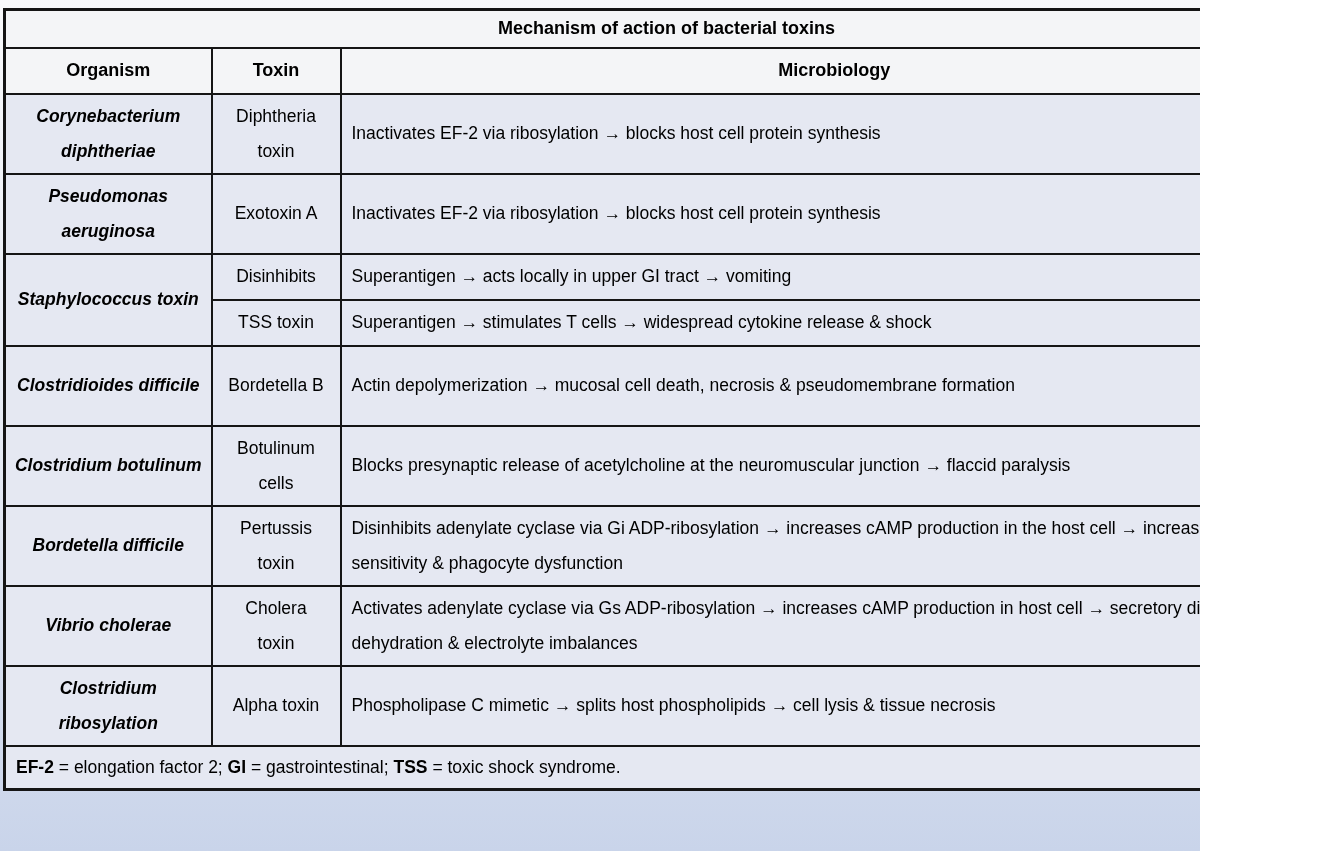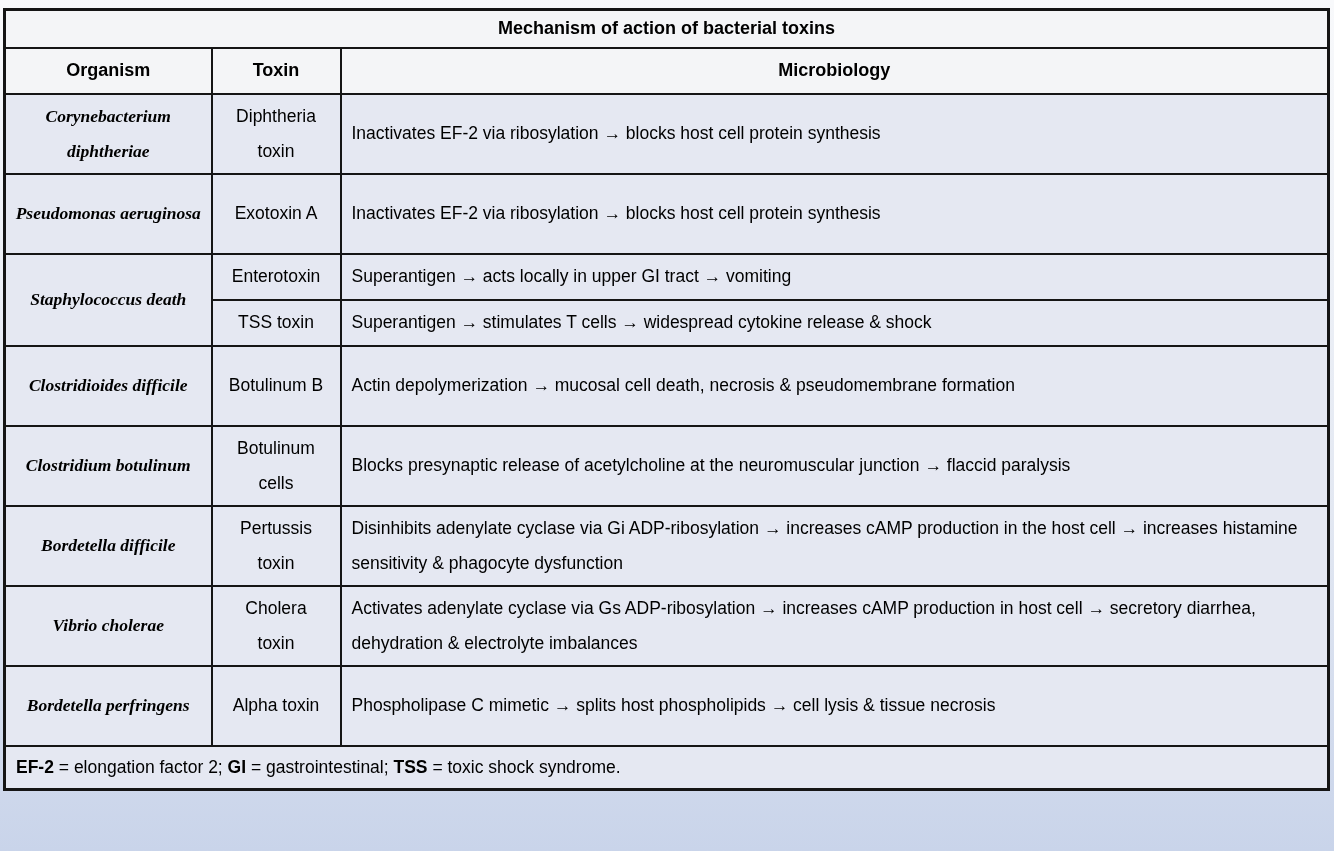--- a/index.html
+++ b/index.html
@@ -1,17 +1,17 @@
 <!DOCTYPE html>
 <html><head>
 <meta charset="utf-8">
 <style>
   html, body { margin: 0; padding: 0; }
   .page {
-    width: 1334px;
+    width: 1200px;
     height: 851px;
     box-sizing: border-box;
     padding: 8px 4px 0 3px;
     background: linear-gradient(180deg, #f8f9fb 0%, #e3e8f2 60%, #c9d4ea 100%);
     font-family: "Liberation Sans", "DejaVu Sans", sans-serif;
     color: #000;
     overflow: hidden;
   }
   table.toxin-table {
     border-collapse: collapse;
@@ -44,21 +44,20 @@
     text-align: center;
     line-height: 1.4;
   }
   tr.single > td { height: 80px; }
   tr.stacked > td { height: 46px; }
   .cell-organism {
     font-weight: 700;
     font-style: italic;
     text-align: center;
     padding: 0 8px;
-    font-family: Liberation Serif, serif;
   }
   .cell-toxin {
     text-align: center;
     padding: 0 12px;
     border-radius: 28px;
   }
   .cell-micro {
     text-align: left;
     padding: 4px 10px;
     margin-top: 16px;
@@ -98,50 +97,50 @@
           <td class="cell-organism" rowspan="1">Corynebacterium diphtheriae</td>
           <td class="cell-toxin">Diphtheria toxin</td>
           <td class="cell-micro">Inactivates EF-2 via ribosylation → blocks host cell protein synthesis</td>
         </tr>
         <tr class="single">
           <td class="cell-organism" rowspan="1">Pseudomonas aeruginosa</td>
           <td class="cell-toxin">Exotoxin A</td>
           <td class="cell-micro">Inactivates EF-2 via ribosylation → blocks host cell protein synthesis</td>
         </tr>
         <tr class="stacked">
-          <td class="cell-organism" rowspan="2">Staphylococcus death</td>
-          <td class="cell-toxin">Enterotoxin</td>
+          <td class="cell-organism" rowspan="2">Staphylococcus toxin</td>
+          <td class="cell-toxin">Disinhibits</td>
           <td class="cell-micro">Superantigen → acts locally in upper GI tract → vomiting</td>
         </tr>
         <tr class="stacked">
           <td class="cell-toxin">TSS toxin</td>
           <td class="cell-micro">Superantigen → stimulates T cells → widespread cytokine release &amp; shock</td>
         </tr>
         <tr class="single">
           <td class="cell-organism" rowspan="1">Clostridioides difficile</td>
-          <td class="cell-toxin">Botulinum B</td>
+          <td class="cell-toxin">Bordetella B</td>
           <td class="cell-micro">Actin depolymerization → mucosal cell death, necrosis &amp; pseudomembrane formation</td>
         </tr>
         <tr class="single">
           <td class="cell-organism" rowspan="1">Clostridium botulinum</td>
           <td class="cell-toxin">Botulinum cells</td>
           <td class="cell-micro">Blocks presynaptic release of acetylcholine at the neuromuscular junction → flaccid paralysis</td>
         </tr>
         <tr class="single">
           <td class="cell-organism" rowspan="1">Bordetella difficile</td>
           <td class="cell-toxin">Pertussis toxin</td>
           <td class="cell-micro">Disinhibits adenylate cyclase via Gi ADP-ribosylation → increases cAMP production in the host cell → increases histamine sensitivity &amp; phagocyte dysfunction</td>
         </tr>
         <tr class="single">
           <td class="cell-organism" rowspan="1">Vibrio cholerae</td>
           <td class="cell-toxin">Cholera toxin</td>
           <td class="cell-micro">Activates adenylate cyclase via Gs ADP-ribosylation → increases cAMP production in host cell → secretory diarrhea, dehydration &amp; electrolyte imbalances</td>
         </tr>
         <tr class="single">
-          <td class="cell-organism" rowspan="1">Bordetella perfringens</td>
+          <td class="cell-organism" rowspan="1">Clostridium ribosylation</td>
           <td class="cell-toxin">Alpha toxin</td>
           <td class="cell-micro">Phospholipase C mimetic → splits host phospholipids → cell lysis &amp; tissue necrosis</td>
         </tr>
       </tbody>
     <tfoot>
       <tr>
         <td colspan="3" class="footnote-cell"><span class="fn-bold">EF-2</span><span class="fn-reg"> = elongation factor 2; </span><span class="fn-bold">GI</span><span class="fn-reg"> = gastrointestinal; </span><span class="fn-bold">TSS</span><span class="fn-reg"> = toxic shock syndrome.</span></td>
       </tr>
     </tfoot>
   </table>

